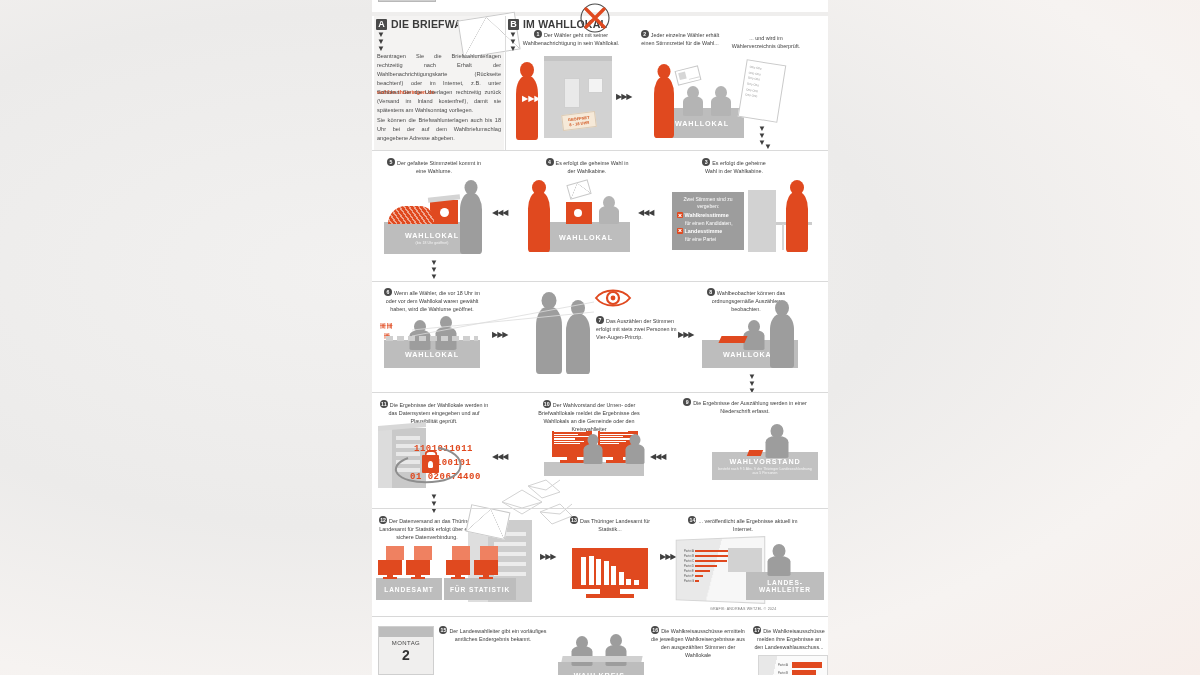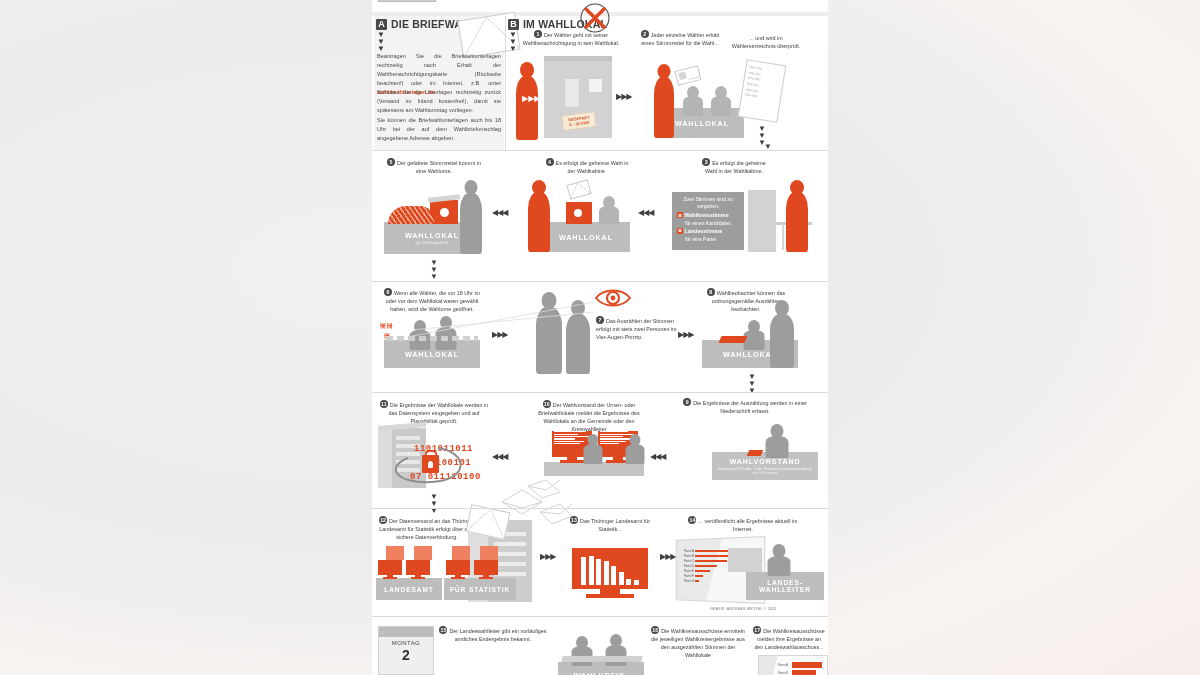--- a/index.html
+++ b/index.html
@@ -334,21 +334,21 @@
   <div class="bldg" style="left:6px;top:428px;width:48px;height:60px;background:linear-gradient(90deg,#dcdcdc 0 14px,#c9c9c9 14px 48px);"></div>
   <div class="box" style="left:6px;top:424px;width:48px;height:5px;background:#d8d8d8;transform:skewY(-5deg);"></div>
   <div class="win" style="left:24px;top:436px;width:24px;height:4px;background:#e8e8e8;"></div>
   <div class="win" style="left:24px;top:444px;width:24px;height:4px;background:#e8e8e8;"></div>
   <div class="win" style="left:24px;top:452px;width:24px;height:4px;background:#e8e8e8;"></div>
   <div class="win" style="left:24px;top:460px;width:24px;height:4px;background:#e8e8e8;"></div>
   <div class="win" style="left:24px;top:468px;width:24px;height:4px;background:#e8e8e8;"></div>
 
   <div class="binline" style="left:42px;top:444px;">1101011011</div>
   <div class="binline" style="left:52px;top:458px;">10100101</div>
-  <div class="binline" style="left:38px;top:472px;">07 011110100</div>
+  <div class="binline" style="left:38px;top:472px;">01 020674400</div>
   <svg class="box" style="left:10px;top:442px;width:96px;height:44px;" viewBox="0 0 96 44">
     <path d="M56 6 C86 10, 88 38, 50 40 C12 42, 4 24, 26 16" fill="none" stroke="#8e8e8e" stroke-width="2"></path>
   </svg>
   <div class="lock" style="left:50px;top:455px;width:17px;height:18px;"></div>
   <div class="box" style="left:56px;top:461px;width:5px;height:7px;background:#fff;border-radius:50% 50% 20% 20%;"></div>
   <div class="box arrows down" style="left:58px;top:492px;">▼▼▼</div>
 
   <svg class="box" style="left:124px;top:478px;width:84px;height:52px;" viewBox="0 0 84 52">
     <g fill="none" stroke="#d3d3d3" stroke-width="1">
       <path d="M6 24 l20 -12 l20 12 l-20 12 z"></path>

